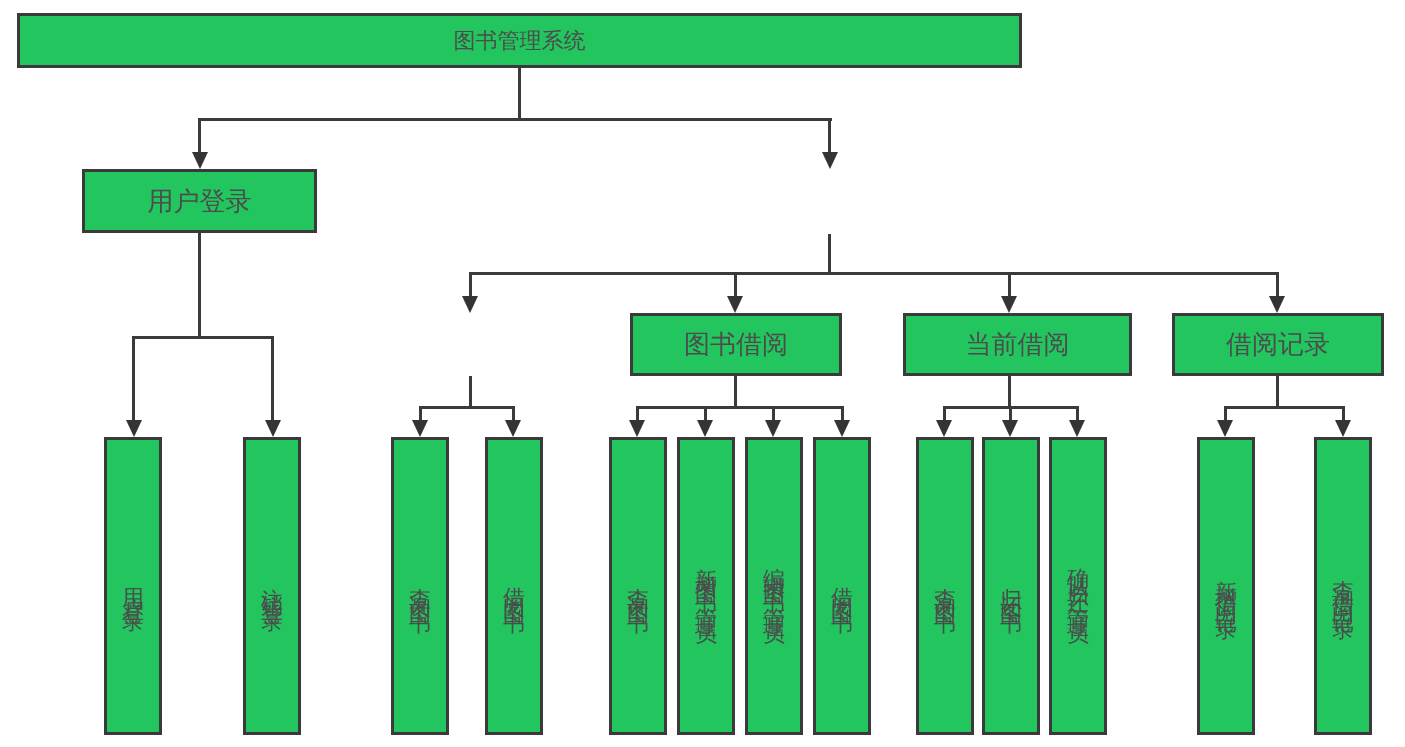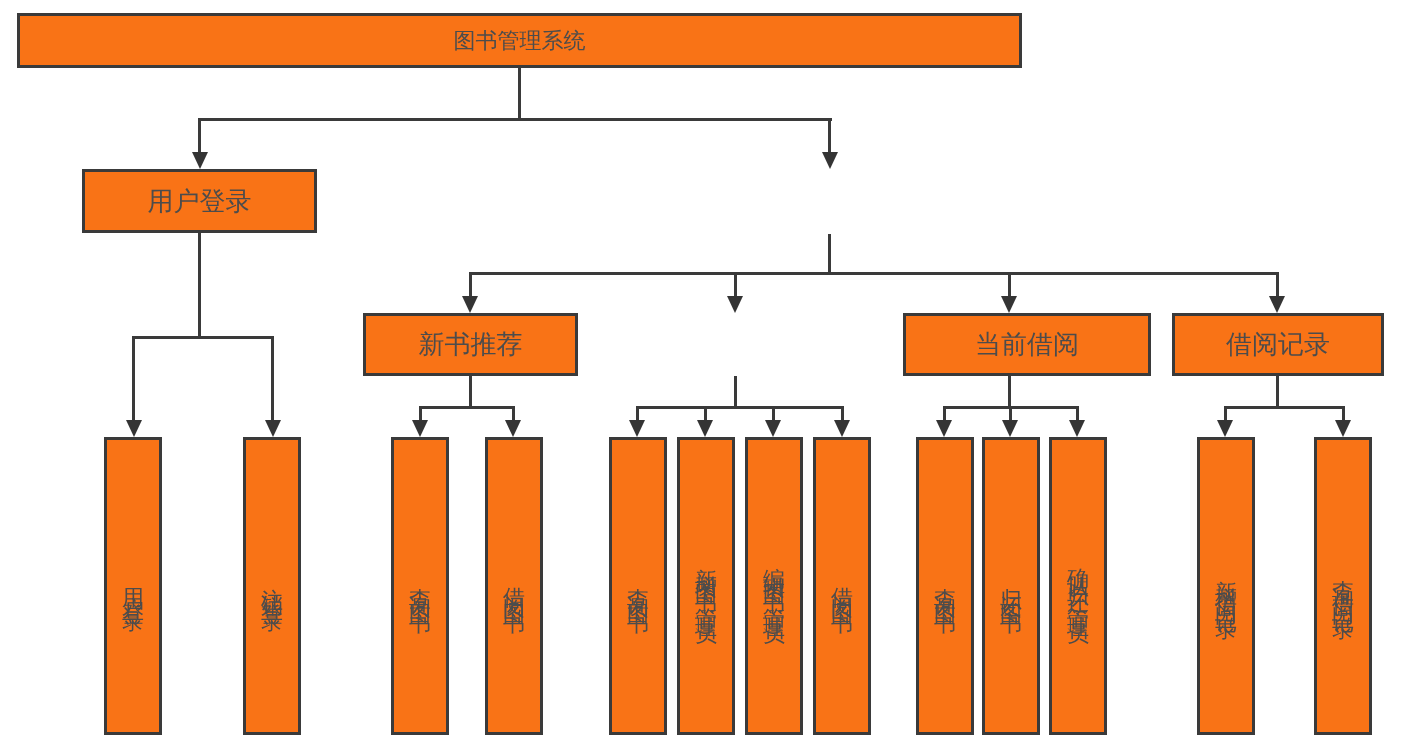--- a/index.html
+++ b/index.html
@@ -1,21 +1,21 @@
 <!DOCTYPE html>
 <html><head>
 <meta charset="utf-8">
 <style>
   html,body{margin:0;padding:0;background:#fff;}
   #stage{
     position:relative;width:1405px;height:747px;background:#fff;overflow:hidden;
     font-family:"DejaVu Sans","Liberation Sans",sans-serif;color:#4c4c4c;
   }
   .box{
-    position:absolute;box-sizing:border-box;border:3px solid #3a3a3a;background:#f97316;
+    position:absolute;box-sizing:border-box;border:3px solid #3a3a3a;background:#22c55e;
     display:flex;align-items:center;justify-content:center;text-align:right;
     color:#4c4c4c;white-space:nowrap;
   }
   .title-box{left:17px;top:13px;width:1005px;height:55px;font-size:22px;}
   .l2{top:169px;width:235px;height:64px;font-size:26px;}
   .l3{top:313px;height:63px;font-size:26px;}
   .leaf{
     top:437px;width:58px;height:298px;font-size:22px;
     writing-mode:vertical-rl;text-orientation:mixed;letter-spacing:8px;line-height:1;
     white-space:normal;
@@ -59,22 +59,22 @@
   <div class="hline" style="left:469px;top:272px;width:810px;"></div>
   <div class="vline" style="left:469px;top:272px;height:24px;"></div>
   <div class="arrowhead" style="left:462px;top:296px;"></div>
   <div class="vline" style="left:734px;top:272px;height:24px;"></div>
   <div class="arrowhead" style="left:727px;top:296px;"></div>
   <div class="vline" style="left:1008px;top:272px;height:24px;"></div>
   <div class="arrowhead" style="left:1001px;top:296px;"></div>
   <div class="vline" style="left:1276px;top:272px;height:24px;"></div>
   <div class="arrowhead" style="left:1269px;top:296px;"></div>
 
-  <div class="box l3" style="left:363px;width:215px;">新书推荐</div>
-  <div class="box l3" style="left:903px;width:248px;">当前借阅</div>
+  <div class="box l3" style="left:630px;width:212px;">图书借阅</div>
+  <div class="box l3" style="left:903px;width:229px;">当前借阅</div>
   <div class="box l3" style="left:1172px;width:212px;">借阅记录</div>
 
   <div class="vline" style="left:469px;top:376px;height:33px;"></div>
   <div class="hline" style="left:419px;top:406px;width:96px;"></div>
   <div class="vline" style="left:419px;top:406px;height:14px;"></div>
   <div class="arrowhead" style="left:412px;top:420px;"></div>
   <div class="vline" style="left:512px;top:406px;height:14px;"></div>
   <div class="arrowhead" style="left:505px;top:420px;"></div>
 
   <div class="vline" style="left:734px;top:376px;height:33px;"></div>

